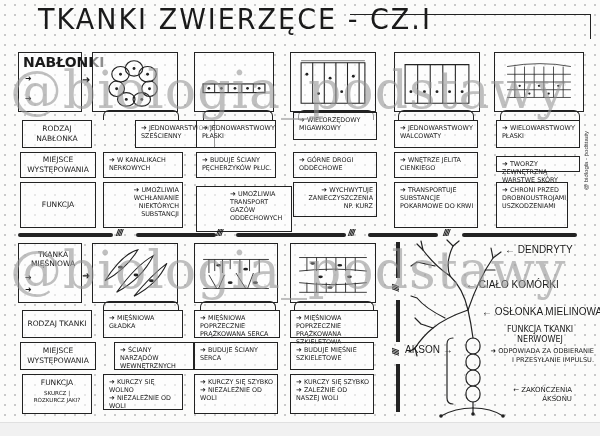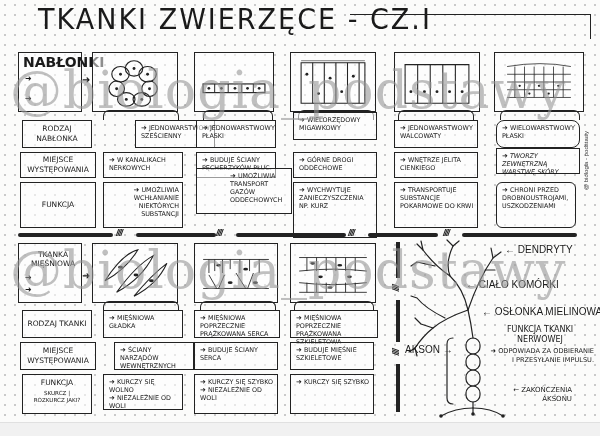--- a/index.html
+++ b/index.html
@@ -163,33 +163,33 @@
 <div class="box head" style="left:22px;top:120px;width:70px;height:28px;">RODZAJ NABŁONKA</div>
 <div class="box head" style="left:20px;top:152px;width:76px;height:26px;">MIEJSCE WYSTĘPOWANIA</div>
 <div class="box head" style="left:20px;top:182px;width:76px;height:46px;">FUNKCJA</div>
 
 <div class="box cell" style="left:103px;top:120px;width:80px;height:28px;margin-left:32px;"><span class="arrow">➜</span><span>JEDNOWARSTWOWY SZEŚCIENNY</span></div>
 <div class="box cell" style="left:103px;top:152px;width:80px;height:26px;"><span class="arrow">➜</span><span>W KANALIKACH NERKOWYCH</span></div>
 <div class="box cell" style="left:103px;top:182px;width:80px;height:46px;text-align:right;"><span class="arrow">➜</span><span>UMOŻLIWIA WCHŁANIANIE NIEKTÓRYCH SUBSTANCJI</span></div>
 
 <div class="box cell" style="left:196px;top:120px;width:80px;height:28px;"><span class="arrow">➜</span><span>JEDNOWARSTWOWY PŁASKI</span></div>
 <div class="box cell" style="left:196px;top:152px;width:80px;height:26px;"><span class="arrow">➜</span><span>BUDUJE ŚCIANY PĘCHERZYKÓW PŁUC.</span></div>
-<div class="box cell" style="left:196px;top:168px;width:96px;height:46px;padding-left:33px;"><span class="arrow">➜</span><span>UMOŻLIWIA TRANSPORT GAZÓW ODDECHOWYCH</span></div>
+<div class="box cell" style="left:196px;top:186px;width:96px;height:46px;padding-left:33px;"><span class="arrow">➜</span><span>UMOŻLIWIA TRANSPORT GAZÓW ODDECHOWYCH</span></div>
 
 <div class="box cell" style="left:293px;top:112px;width:84px;height:28px;"><span class="arrow">➜</span><span>WIELORZĘDOWY MIGAWKOWY</span></div>
 <div class="box cell" style="left:293px;top:152px;width:84px;height:26px;"><span class="arrow">➜</span><span>GÓRNE DROGI ODDECHOWE</span></div>
-<div class="box cell" style="left:293px;top:182px;width:84px;height:56px;"><span class="arrow">➜</span><span>WYCHWYTUJE ZANIECZYSZCZENIA NP. KURZ</span></div>
+<div class="box cell" style="left:293px;top:182px;width:84px;height:35px;text-align:right;"><span class="arrow">➜</span><span>WYCHWYTUJE ZANIECZYSZCZENIA NP. KURZ</span></div>
 
 <div class="box cell" style="left:394px;top:120px;width:84px;height:28px;"><span class="arrow">➜</span><span>JEDNOWARSTWOWY WALCOWATY</span></div>
 <div class="box cell" style="left:394px;top:152px;width:84px;height:26px;"><span class="arrow">➜</span><span>WNĘTRZE JELITA CIENKIEGO</span></div>
 <div class="box cell" style="left:394px;top:182px;width:84px;height:46px;"><span class="arrow">➜</span><span>TRANSPORTUJE SUBSTANCJE POKARMOWE DO KRWI</span></div>
 
-<div class="box cell" style="left:496px;top:120px;width:84px;height:28px;border-radius:8px;"><span class="arrow">➜</span><span>WIELOWARSTWOWY PŁASKI</span></div>
-<div class="box cell" style="left:496px;top:148px;width:84px;height:26px;font-style:italic;"><span class="arrow">➜</span><span>TWORZY ZEWNĘTRZNĄ WARSTWĘ SKÓRY</span></div>
-<div class="box cell" style="left:496px;top:182px;width:80px;height:46px;border-radius:6px;"><span class="arrow">➜</span><span>CHRONI PRZED DROBNOUSTROJAMI, USZKODZENIAMI</span></div>
+<div class="box cell" style="left:496px;top:120px;width:84px;height:28px;"><span class="arrow">➜</span><span>WIELOWARSTWOWY PŁASKI</span></div>
+<div class="box cell" style="left:496px;top:156px;width:84px;height:16px;"><span class="arrow">➜</span><span>TWORZY ZEWNĘTRZNĄ WARSTWĘ SKÓRY</span></div>
+<div class="box cell" style="left:496px;top:182px;width:72px;height:46px;"><span class="arrow">➜</span><span>CHRONI PRZED DROBNOUSTROJAMI, USZKODZENIAMI</span></div>
 
 <div class="credit">@ biologia - podstawy</div>
 
 <div class="sep" style="left:18px;top:233px;width:95px;"></div>
 <div class="hatch" style="left:116px;top:228px;">////</div>
 <div class="sep" style="left:136px;top:233px;width:80px;"></div>
 <div class="hatch" style="left:216px;top:228px;">////</div>
 <div class="sep" style="left:236px;top:233px;width:110px;"></div>
 <div class="hatch" style="left:348px;top:228px;">////</div>
 <div class="sep" style="left:368px;top:233px;width:70px;"></div>
@@ -276,20 +276,21 @@
 <div class="box cell" style="left:194px;top:342px;width:84px;height:28px;"><span class="arrow">➜</span><span>BUDUJE ŚCIANY SERCA</span></div>
 <div class="box cell" style="left:194px;top:374px;width:84px;height:40px;">
   <div><span class="arrow">➜</span><span>KURCZY SIĘ SZYBKO</span></div>
   <div><span class="arrow">➜</span><span>NIEZALEŻNIE OD WOLI</span></div>
 </div>
 
 <div class="box cell" style="left:290px;top:310px;width:88px;height:28px;"><span class="arrow">➜</span><span>MIĘŚNIOWA POPRZECZNIE PRĄŻKOWANA SZKIELETOWA</span></div>
 <div class="box cell" style="left:290px;top:342px;width:84px;height:28px;"><span class="arrow">➜</span><span>BUDUJE MIĘŚNIE SZKIELETOWE</span></div>
 <div class="box cell" style="left:290px;top:374px;width:84px;height:40px;">
   <div><span class="arrow">➜</span><span>KURCZY SIĘ SZYBKO</span></div>
+  <div><span class="arrow">➜</span><span>ZALEŻNIE OD NASZEJ WOLI</span></div>
 </div>
 
 <svg style="position:absolute;left:405px;top:238px;" width="110" height="180" viewBox="0 0 110 180">
   <g fill="none" stroke="#222" stroke-width="1.2" stroke-linecap="round">
     <path d="M63 72 Q58 50 45 38 Q30 28 18 12"></path>
       <path d="M45 38 Q40 25 48 8"></path>
       <path d="M48 8 l-6 -6 M48 8 l6 -5"></path>
     <path d="M18 12 l-6 -6 M18 12 l-2 -9"></path>
       <path d="M30 28 l-18 -4 M12 24 l-6 4"></path>
     <path d="M63 72 Q74 40 88 20"></path>

